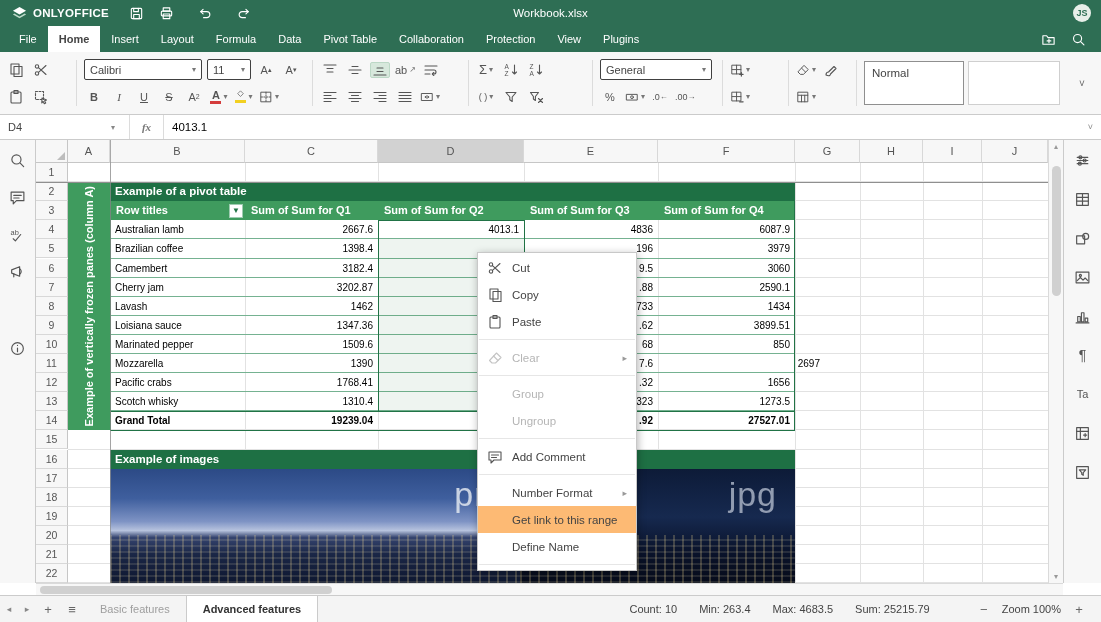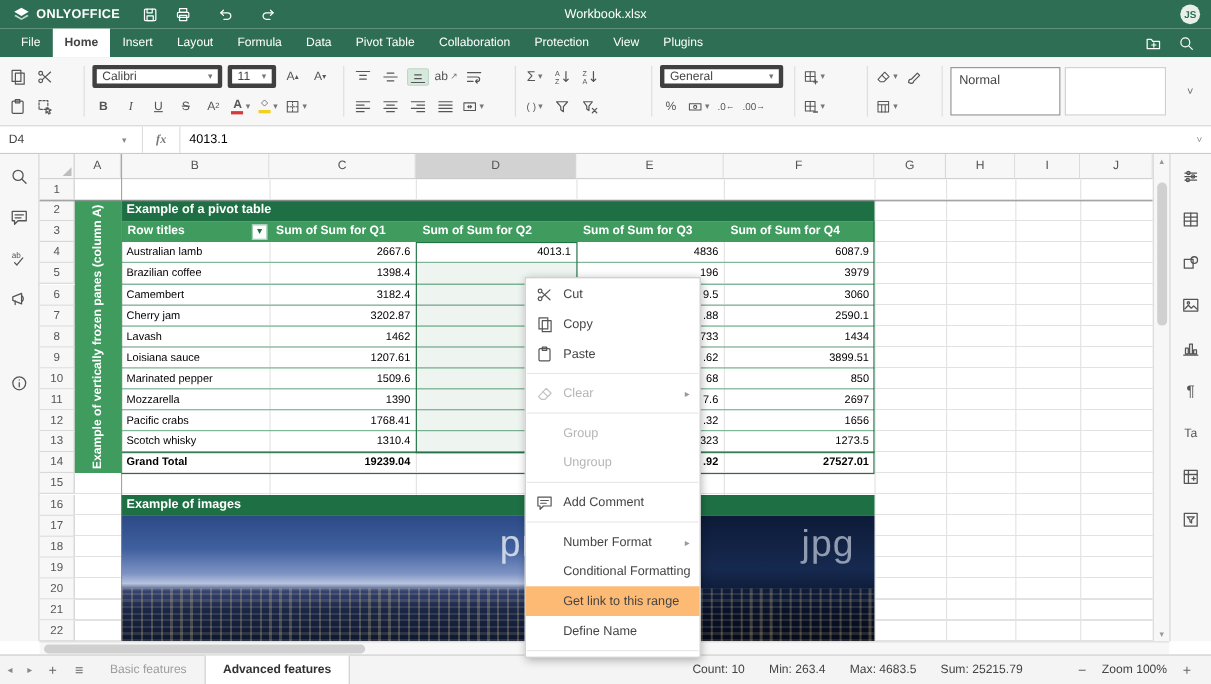--- a/index.html
+++ b/index.html
@@ -25,21 +25,21 @@
 
   
   .toolbar{position:absolute;left:0;top:52px;width:100%;height:63px;background:#f7f7f7;border-bottom:1px solid #cbcbcb}
   .tgroup{position:absolute;top:0;height:100%;display:flex;flex-direction:column;justify-content:center;gap:5px}
   .trow{display:flex;align-items:center;gap:5px;height:22px}
   .tbtn{min-width:20px;height:20px;display:flex;align-items:center;justify-content:center;color:#555;cursor:pointer;border-radius:2px;font-size:11px}
   .tbtn svg,.tic{width:16px;height:16px}
   .tic svg,.tbtn>svg{fill:none;stroke:#555;stroke-width:1.1;stroke-linecap:round;stroke-linejoin:round;width:16px;height:16px}
   .dd::after{content:"▾";font-size:8px;color:#777;margin-left:2px}
   .vdiv{position:absolute;top:8px;bottom:8px;width:1px;background:#dcdcdc}
-  .combo{display:flex;align-items:center;justify-content:space-between;background:#fff;border:4px solid #404040;border-radius:2px;height:21px;padding:0 5px;cursor:pointer}
+  .combo{display:flex;align-items:center;justify-content:space-between;background:#fff;border:1px solid #404040;border-radius:2px;height:21px;padding:0 5px;cursor:pointer}
   .combo::after{content:"▾";font-size:8px;color:#777;margin-left:6px}
   .glyph-b{font-weight:bold}.glyph-i{font-style:italic;font-family:"Liberation Serif",serif}
   .glyph-u{text-decoration:underline}.glyph-s{text-decoration:line-through}
   .subbtn::after{content:"2";font-size:7px;vertical-align:sub}
   .upbtn::after{content:"▴";font-size:7px;vertical-align:super}
   .dnbtn::after{content:"▾";font-size:7px;vertical-align:sub}
   .decl::after{content:"←";font-size:8px}.decr::after{content:"→";font-size:8px}
   .orient::after{content:"↗";font-size:8px}
   .colorbtn{display:flex;flex-direction:column;align-items:center;line-height:10px}
   .cbar{width:11px;height:3px;margin-top:1px}
@@ -665,36 +665,36 @@
         <div class="pcell num" style="left: 524px; top: 277.6px; width: 134px; pointer-events: auto;">.88</div>
         <div class="pcell num" style="left: 658px; top: 277.6px; width: 137px; pointer-events: auto;">2590.1</div>
         <div class="rowsep" style="top: 295.7px;"></div>
         <div class="pcell" style="left: 110px; top: 296.7px; width: 135px; pointer-events: auto;">Lavash</div>
         <div class="pcell num" style="left: 245px; top: 296.7px; width: 133px; pointer-events: auto;">1462</div>
         <div class="pcell num" style="left: 378px; top: 296.7px; width: 146px; pointer-events: auto;"></div>
         <div class="pcell num" style="left: 524px; top: 296.7px; width: 134px; pointer-events: auto;">733</div>
         <div class="pcell num" style="left: 658px; top: 296.7px; width: 137px; pointer-events: auto;">1434</div>
         <div class="rowsep" style="top: 314.8px;"></div>
         <div class="pcell" style="left: 110px; top: 315.8px; width: 135px; pointer-events: auto;">Loisiana sauce</div>
-        <div class="pcell num" style="left: 245px; top: 315.8px; width: 133px; pointer-events: auto;">1207.61</div>
+        <div class="pcell num" style="left: 245px; top: 315.8px; width: 133px; pointer-events: auto;">1347.36</div>
         <div class="pcell num" style="left: 378px; top: 315.8px; width: 146px; pointer-events: auto;"></div>
         <div class="pcell num" style="left: 524px; top: 315.8px; width: 134px; pointer-events: auto;">.62</div>
         <div class="pcell num" style="left: 658px; top: 315.8px; width: 137px; pointer-events: auto;">3899.51</div>
         <div class="rowsep" style="top: 333.9px;"></div>
         <div class="pcell" style="left: 110px; top: 334.9px; width: 135px; pointer-events: auto;">Marinated pepper</div>
         <div class="pcell num" style="left: 245px; top: 334.9px; width: 133px; pointer-events: auto;">1509.6</div>
         <div class="pcell num" style="left: 378px; top: 334.9px; width: 146px; pointer-events: auto;"></div>
         <div class="pcell num" style="left: 524px; top: 334.9px; width: 134px; pointer-events: auto;">68</div>
         <div class="pcell num" style="left: 658px; top: 334.9px; width: 137px; pointer-events: auto;">850</div>
         <div class="rowsep" style="top: 353px;"></div>
         <div class="pcell" style="left: 110px; top: 354px; width: 135px; pointer-events: auto;">Mozzarella</div>
         <div class="pcell num" style="left: 245px; top: 354px; width: 133px; pointer-events: auto;">1390</div>
         <div class="pcell num" style="left: 378px; top: 354px; width: 146px; pointer-events: auto;"></div>
         <div class="pcell num" style="left: 524px; top: 354px; width: 134px; pointer-events: auto;">7.6</div>
-        <div class="pcell num" style="left: 658px; top: 354px; width: 137px; pointer-events: auto; padding-left: 44px;">2697</div>
+        <div class="pcell num" style="left: 688px; top: 354px; width: 137px; pointer-events: auto; padding-left: 44px;">2697</div>
         <div class="rowsep" style="top: 372.1px;"></div>
         <div class="pcell" style="left: 110px; top: 373.1px; width: 135px; pointer-events: auto;">Pacific crabs</div>
         <div class="pcell num" style="left: 245px; top: 373.1px; width: 133px; pointer-events: auto;">1768.41</div>
         <div class="pcell num" style="left: 378px; top: 373.1px; width: 146px; pointer-events: auto;"></div>
         <div class="pcell num" style="left: 524px; top: 373.1px; width: 134px; pointer-events: auto;">.32</div>
         <div class="pcell num" style="left: 658px; top: 373.1px; width: 137px; pointer-events: auto;">1656</div>
         <div class="rowsep" style="top: 391.2px;"></div>
         <div class="pcell" style="left: 110px; top: 392.2px; width: 135px; pointer-events: auto;">Scotch whisky</div>
         <div class="pcell num" style="left: 245px; top: 392.2px; width: 133px; pointer-events: auto;">1310.4</div>
         <div class="pcell num" style="left: 378px; top: 392.2px; width: 146px; pointer-events: auto;"></div>
@@ -806,23 +806,20 @@
             <path d="M2 3 h12 v8 h-7 l-3 3 v-3 H2 Z"></path>
             <path d="M4.5 6 h7 M4.5 8.5 h5"></path>
           </svg></span>
         <span>Add Comment</span>
       </div>
       <div class="cmsep"></div>
       <div class="cmi">
         <span>Number Format</span>
         <span class="sub">▸</span>
       </div>
-      <div class="cmi">
-        <span>Conditional Formatting</span>
-      </div>
       <div class="cmi hl">
         <span>Get link to this range</span>
       </div>
       <div class="cmi">
         <span>Define Name</span>
       </div>
       <div class="cmsep"></div>
     </div>
 
 </div>

